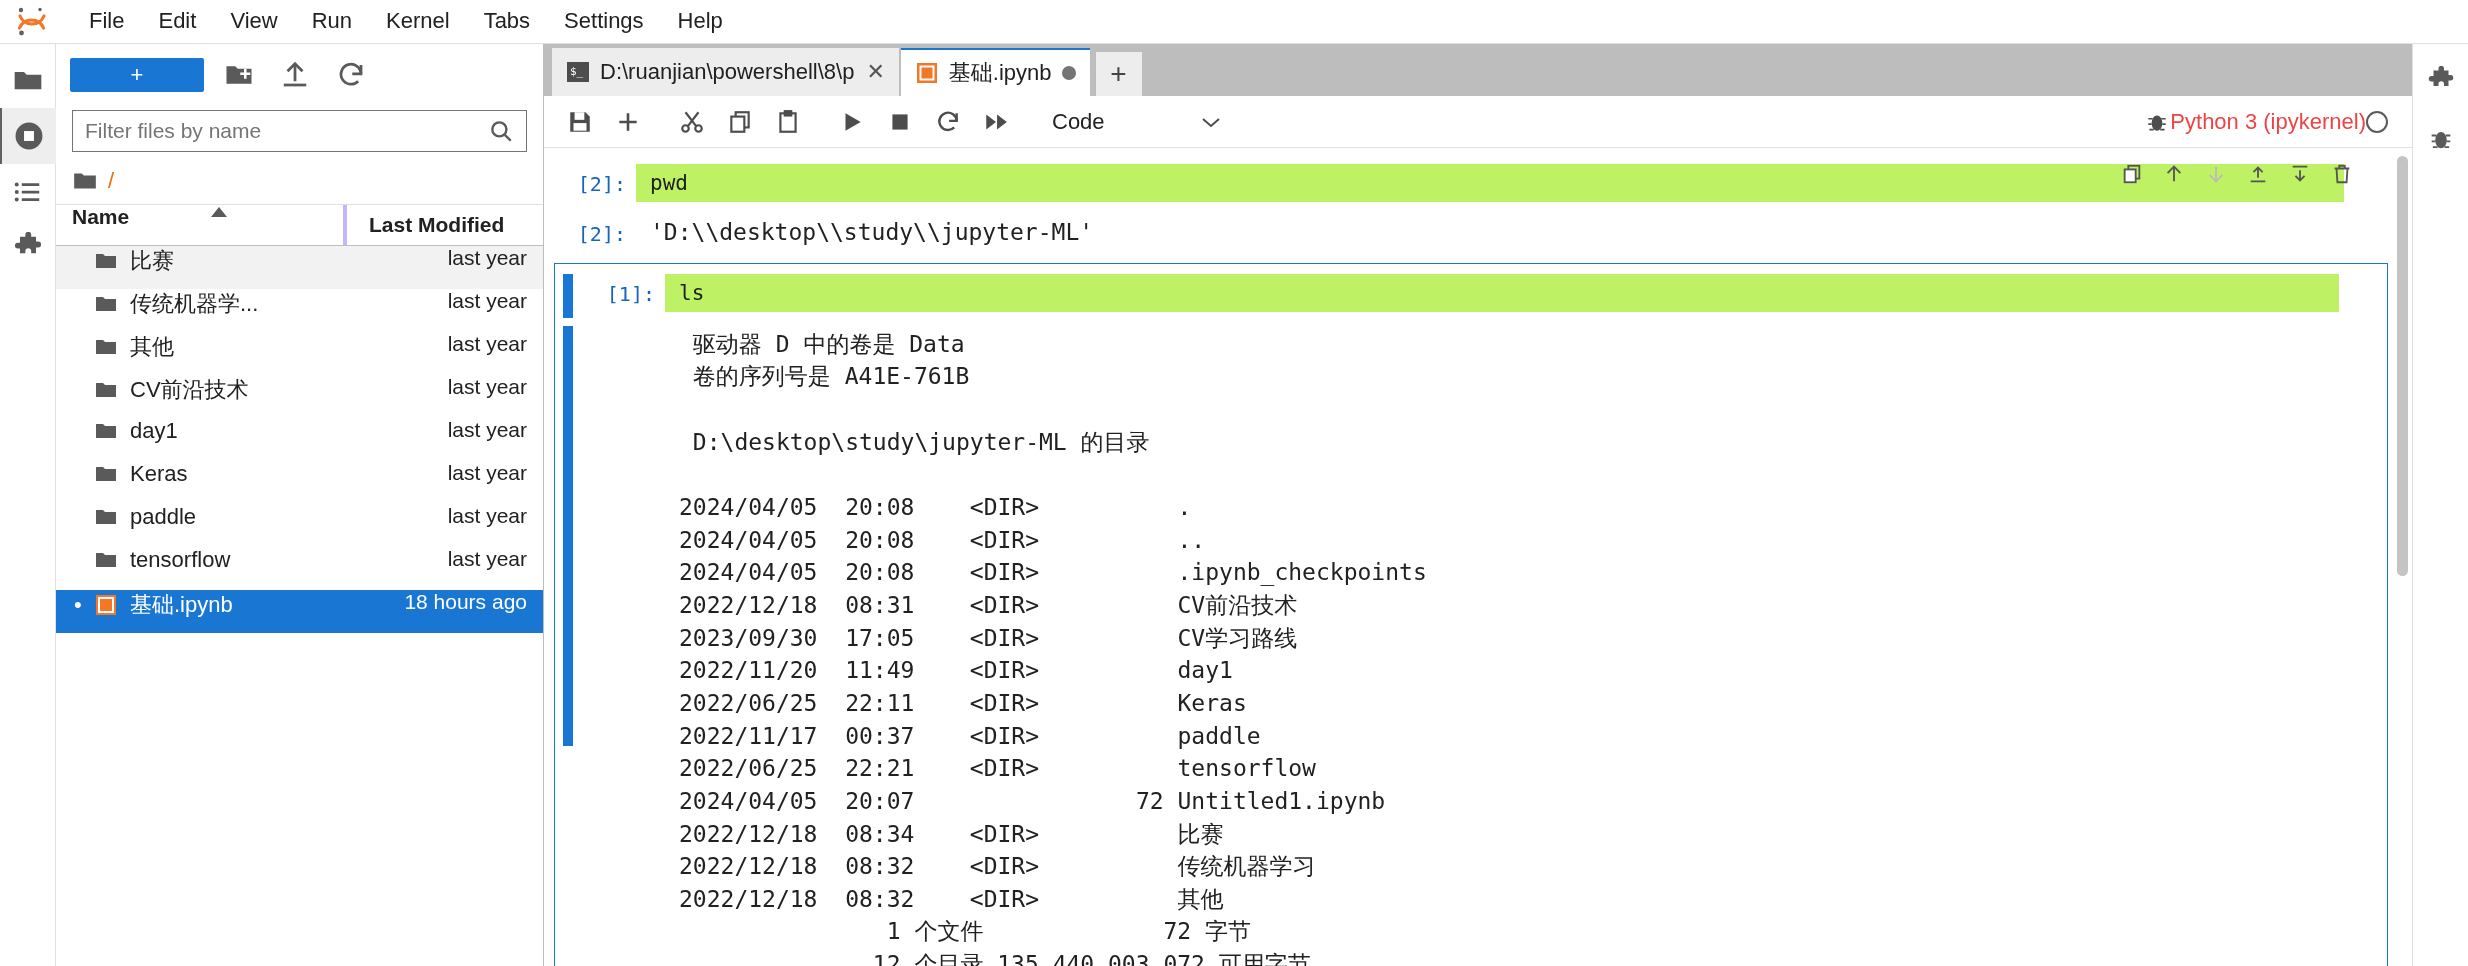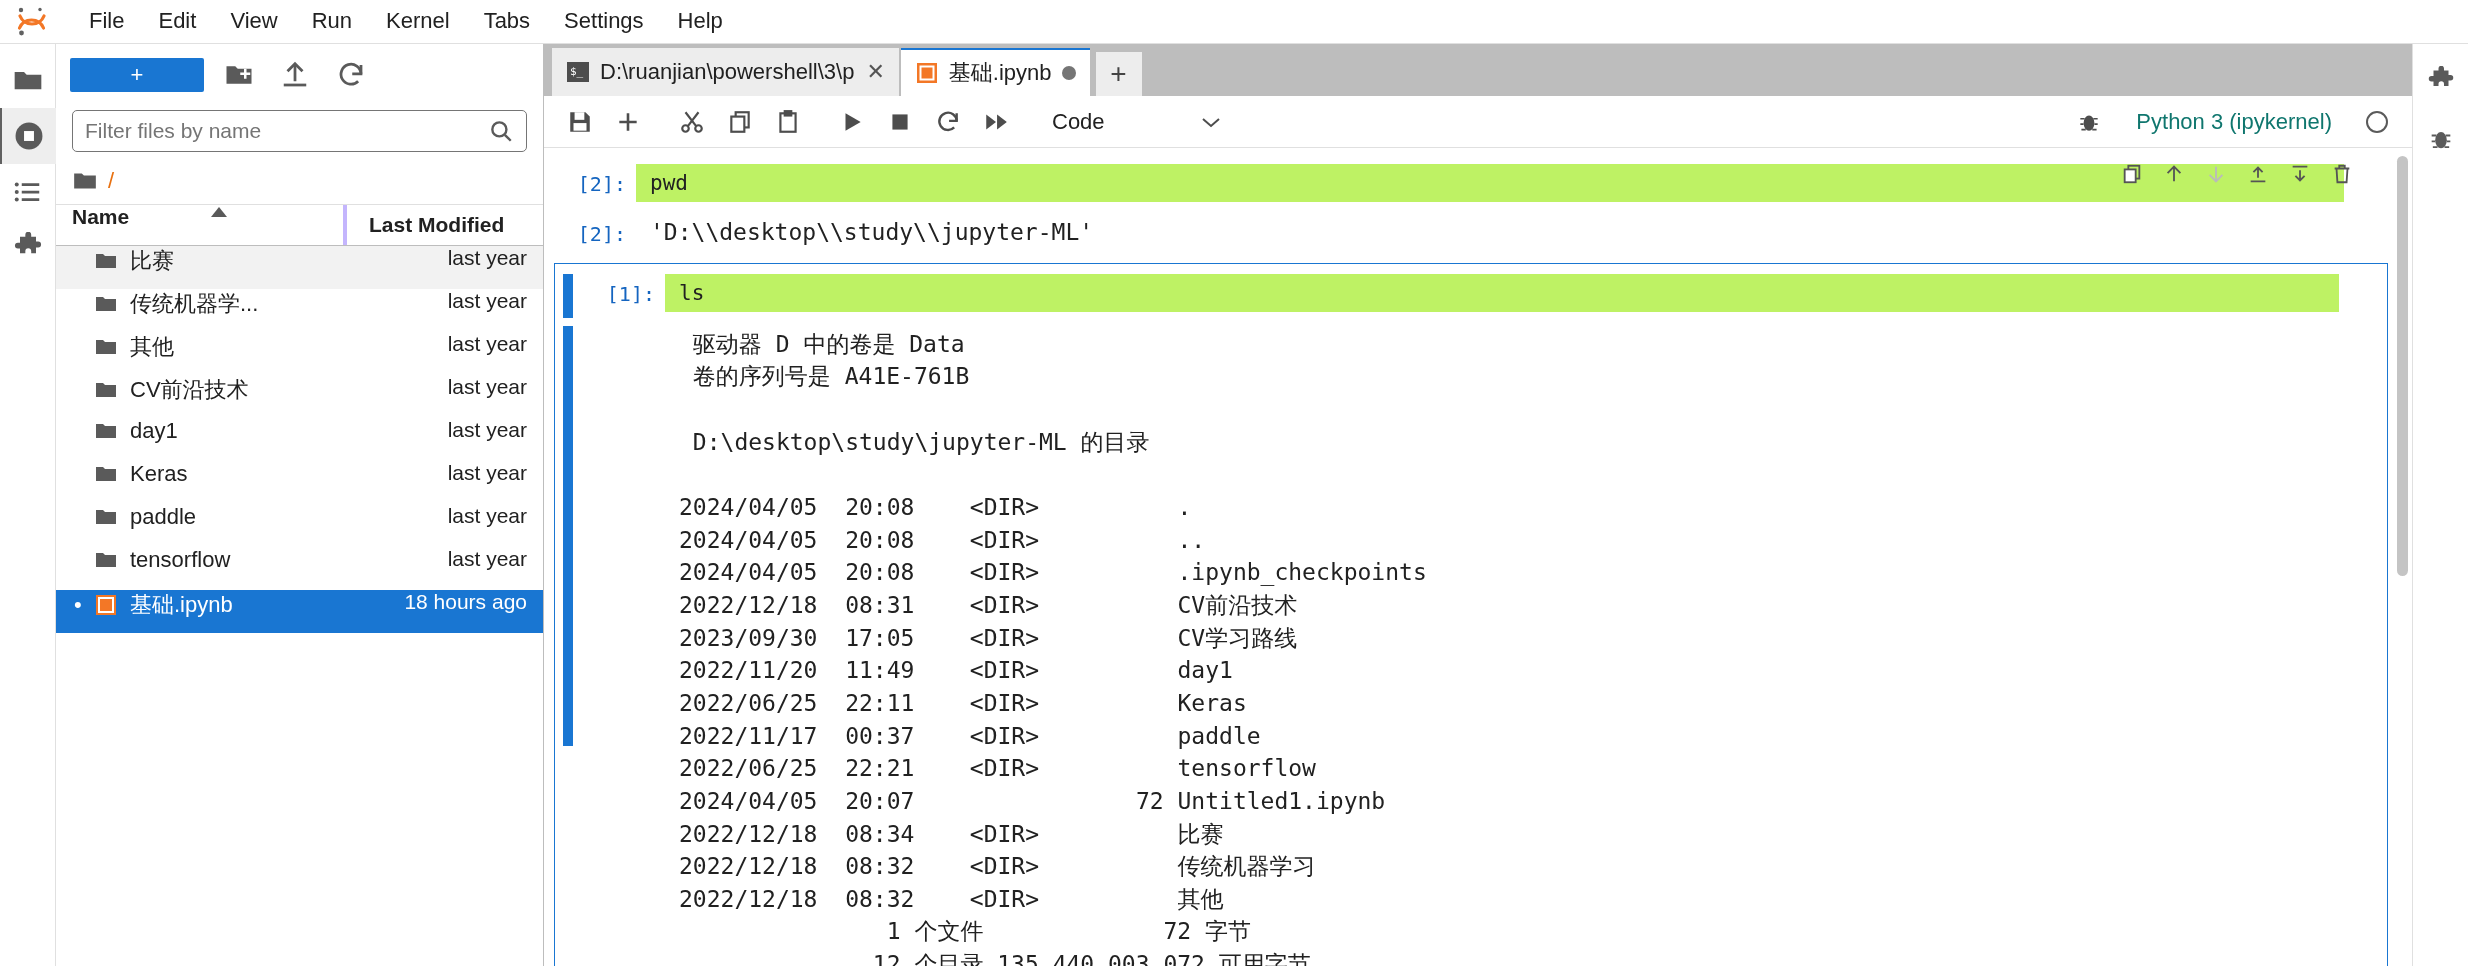--- a/index.html
+++ b/index.html
@@ -56,21 +56,21 @@
     background: #1976d2; color: #fff; border: none; border-radius: 2px;
     width: 134px; height: 34px; font-size: 22px; cursor: pointer;
     display: flex; align-items: center; justify-content: center;
   }
   .fb-icon-btn {
     width: 42px; height: 38px; display: flex; align-items: center;
     justify-content: center; cursor: pointer; color: #5a5a5a;
   }
   .fb-filter {
     margin: 4px 16px 0 16px; height: 42px;
-    border: 1px solid #757575; border-radius: 5px;
+    border: 1px solid #757575; border-radius: 0;
     display: flex; align-items: center; padding: 0 12px;
   }
   .fb-filter input {
     border: none; outline: none; flex: 1 1 auto;
     font-size: 21px; color: #616161;
     font-family: "Liberation Sans", sans-serif;
   }
   .fb-filter input::placeholder { color: #757575; }
   .fb-breadcrumb {
     height: 46px; display: flex; align-items: center;
@@ -139,22 +139,22 @@
     width: 44px; height: 42px; display: flex; align-items: center;
     justify-content: center; cursor: pointer; color: #4d4d4d;
   }
   .tb-sep { width: 12px; }
   .celltype {
     margin-left: 14px; display: flex; align-items: center;
     font-size: 22px; color: #212121; gap: 95px; cursor: pointer;
   }
   .tb-spacer { flex: 1 1 auto; }
   .kernel-area {
-    display: flex; align-items: center; gap: 34px; font-size: 22px;
-    color: #0f766e; padding-right: 10px;
+    display: flex; align-items: center; gap: 0; font-size: 22px;
+    color: #ef4444; padding-right: 10px;
   }
   .kernel-circle {
     width: 22px; height: 22px; border-radius: 50%;
     border: 2px solid #5a5a5a;
   }
 
   .nb-body {
     flex: 1 1 auto; background: #fff; overflow: hidden;
     position: relative; display: flex;
   }
@@ -438,21 +438,21 @@
   <div class="notebook">
 
     <div class="tabbar">
       <div class="tab">
         <span>
           <svg width="24" height="24" viewBox="0 0 24 24">
             <rect x="1" y="2" width="22" height="20" fill="#4d4d4d"></rect>
             <text x="4" y="15" font-size="11" fill="#fff" font-family="monospace">$_</text>
           </svg>
         </span>
-        <span class="tname">D:\ruanjian\powershell\3\p</span>
+        <span class="tname">D:\ruanjian\powershell\8\p</span>
         <span class="tclose">✕</span>
       </div>
       <div class="tab active">
         <span>
           <svg width="24" height="24" viewBox="0 0 24 24">
             <rect x="2" y="2" width="20" height="20" fill="#f37726"></rect>
             <rect x="4.5" y="4.5" width="15" height="15" fill="#fff"></rect>
             <rect x="6.5" y="6.5" width="11" height="11" fill="#f37726"></rect>
           </svg>
         </span>

